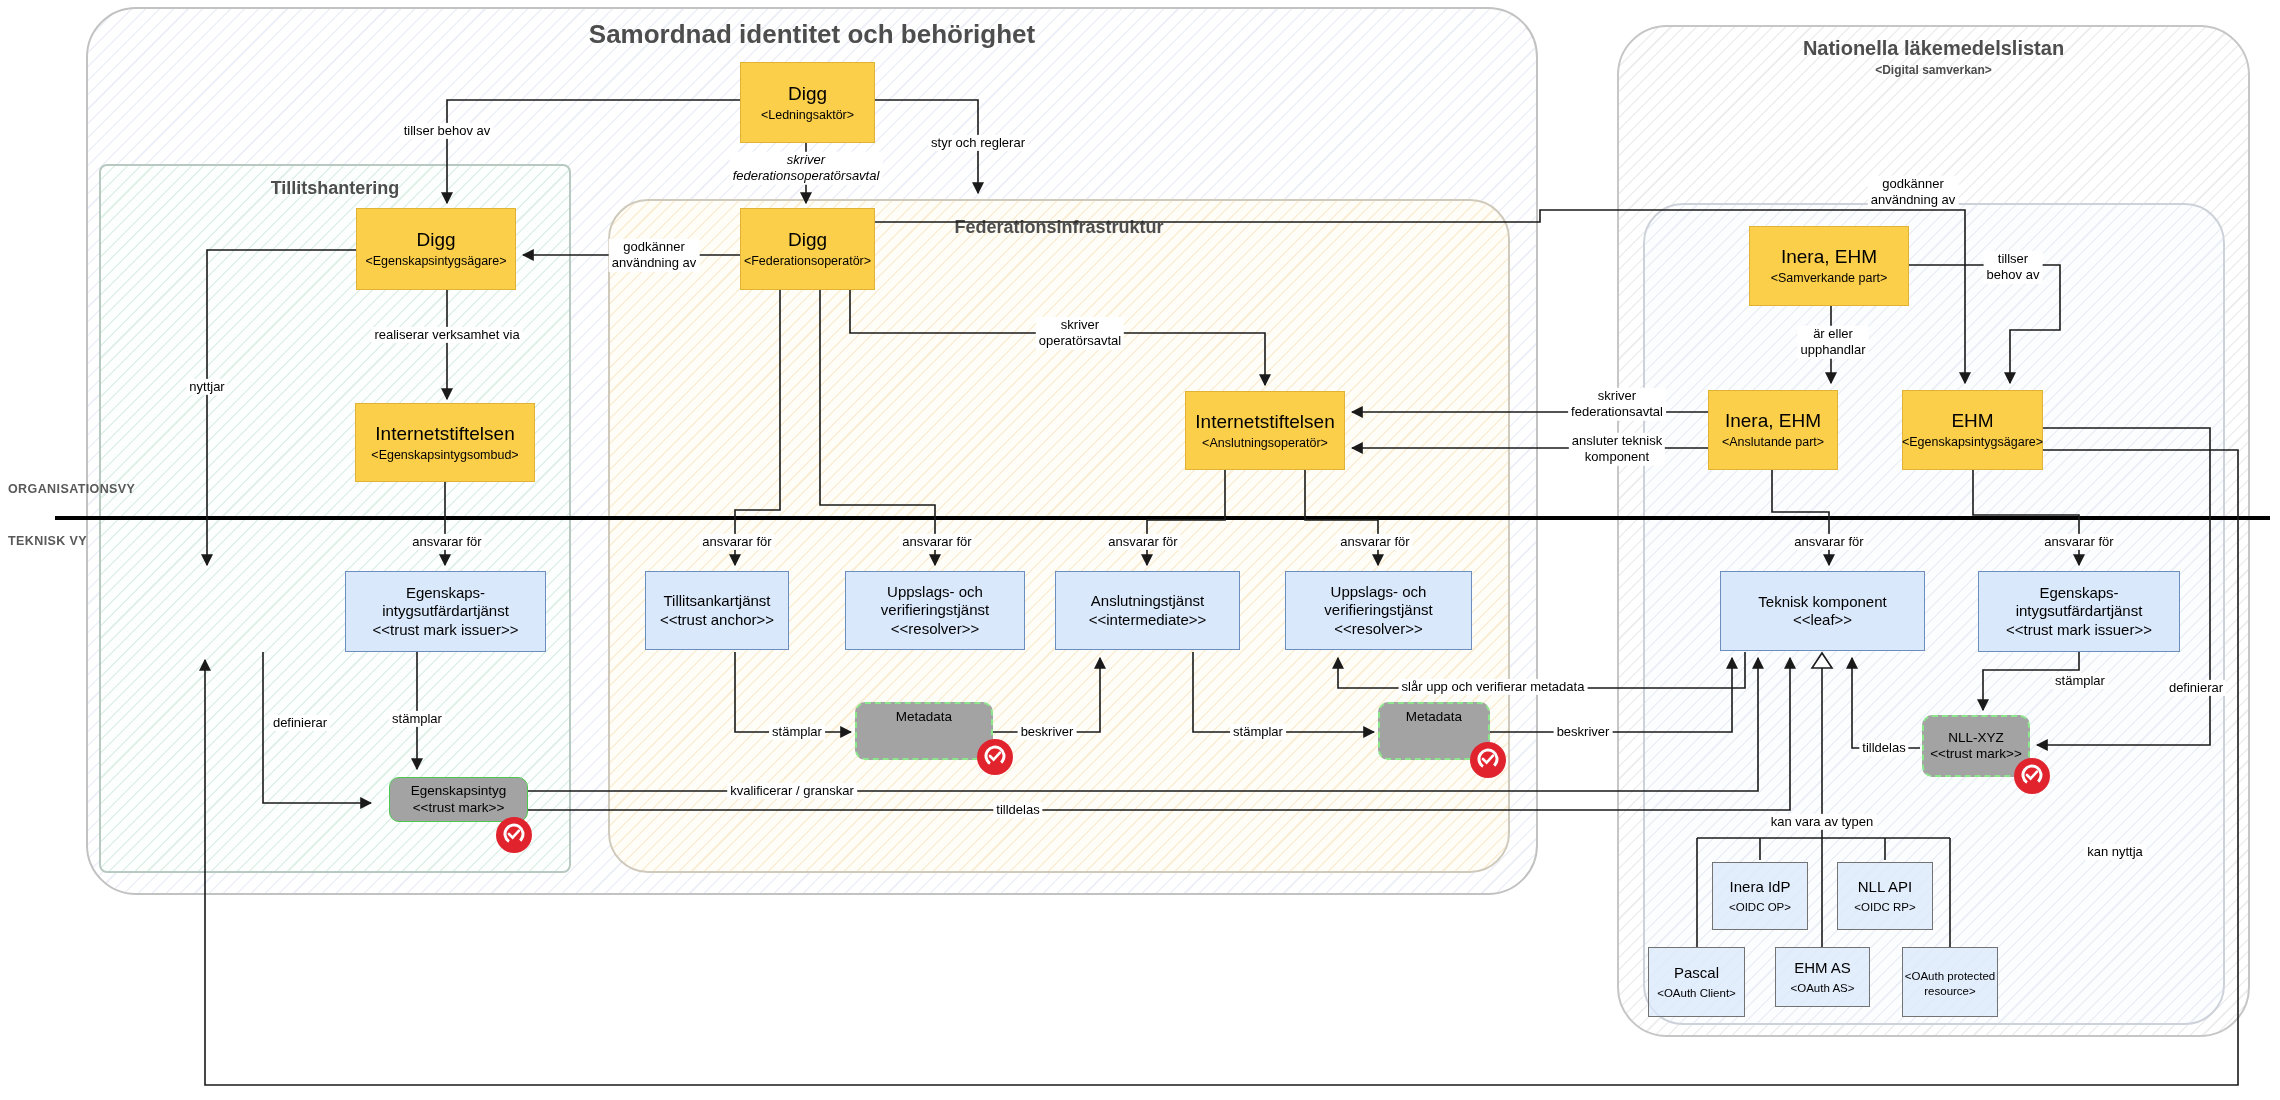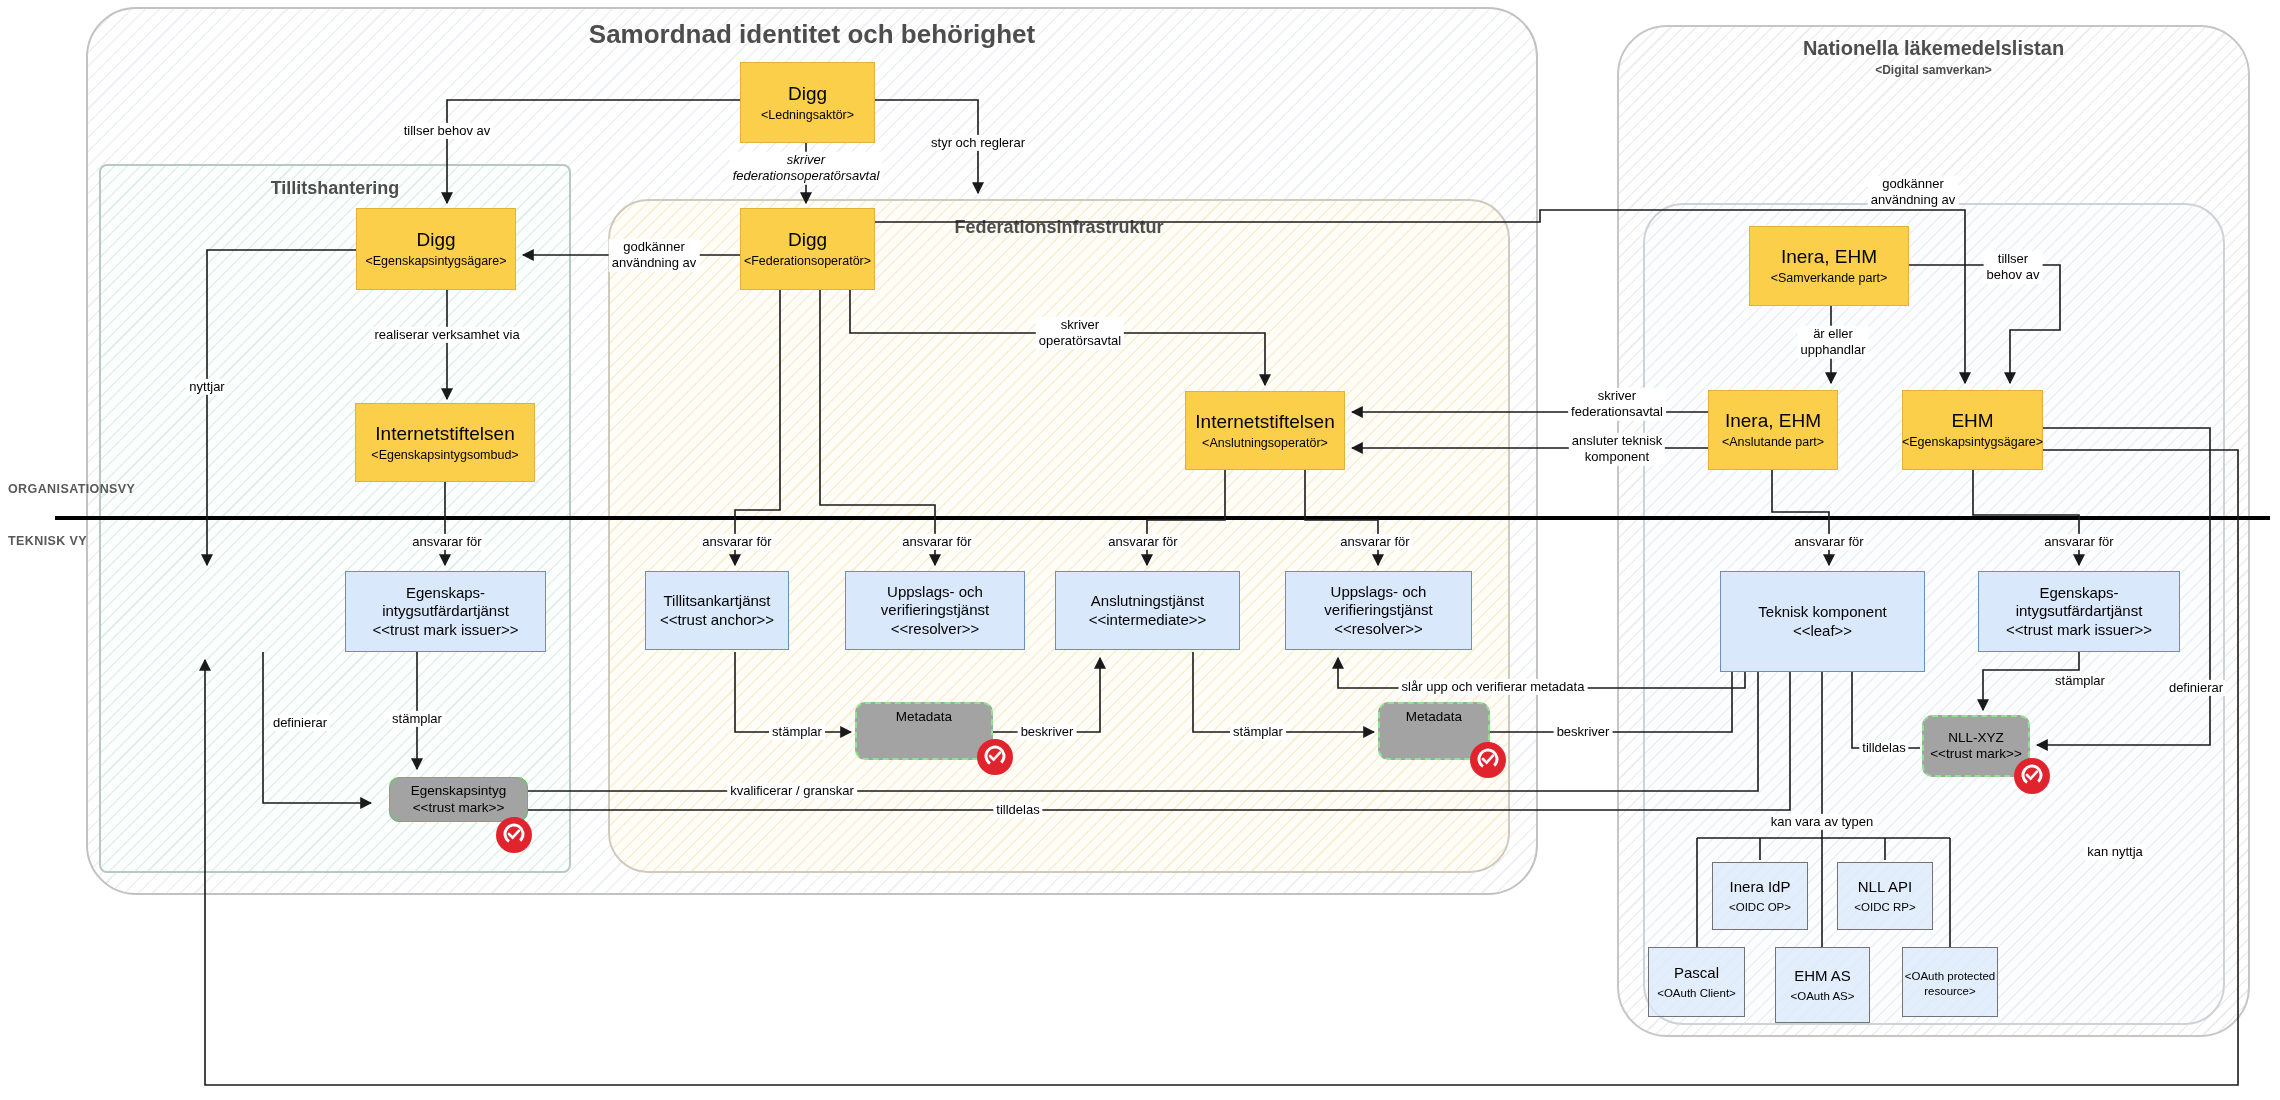--- a/index.html
+++ b/index.html
@@ -213,21 +213,21 @@
   </div>
   <div class="node blue" style="left:1055px;top:571px;width:185px;height:79px">
     <div class="nt">Anslutningstjänst</div>
     <div class="ns">&lt;&lt;intermediate&gt;&gt;</div>
   </div>
   <div class="node blue" style="left:1285px;top:571px;width:187px;height:79px">
     <div class="nt">Uppslags- och
 verifieringstjänst</div>
     <div class="ns">&lt;&lt;resolver&gt;&gt;</div>
   </div>
-  <div class="node blue" style="left:1720px;top:571px;width:205px;height:101px">
+  <div class="node blue" style="left:1720px;top:571px;width:205px;height:80px">
     <div class="nt">Teknisk komponent</div>
     <div class="ns">&lt;&lt;leaf&gt;&gt;</div>
   </div>
   <div class="node blue" style="left:1978px;top:571px;width:202px;height:81px">
     <div class="nt">Egenskaps-
 intygsutfärdartjänst</div>
     <div class="ns">&lt;&lt;trust mark issuer&gt;&gt;</div>
   </div>
 
   <div class="node green solidg" style="left:389px;top:777px;width:139px;height:45px">
@@ -250,21 +250,21 @@
     <div class="ns">&lt;OIDC OP&gt;</div>
   </div>
   <div class="node lightblue" style="left:1837px;top:862px;width:96px;height:68px">
     <div class="nt">NLL API</div>
     <div class="ns">&lt;OIDC RP&gt;</div>
   </div>
   <div class="node lightblue" style="left:1648px;top:947px;width:97px;height:70px">
     <div class="nt">Pascal</div>
     <div class="ns">&lt;OAuth Client&gt;</div>
   </div>
-  <div class="node lightblue" style="left:1775px;top:947px;width:95px;height:76px">
+  <div class="node lightblue" style="left:1775px;top:947px;width:95px;height:60px">
     <div class="nt">EHM AS</div>
     <div class="ns">&lt;OAuth AS&gt;</div>
   </div>
   <div class="node lightblue" style="left:1902px;top:947px;width:96px;height:70px">
     <div class="ns">&lt;OAuth protected
 resource&gt;</div>
   </div>
 
   <div class="seal" style="left:495px;top:816px">
     <svg width="38" height="38" viewBox="0 0 38 38">

